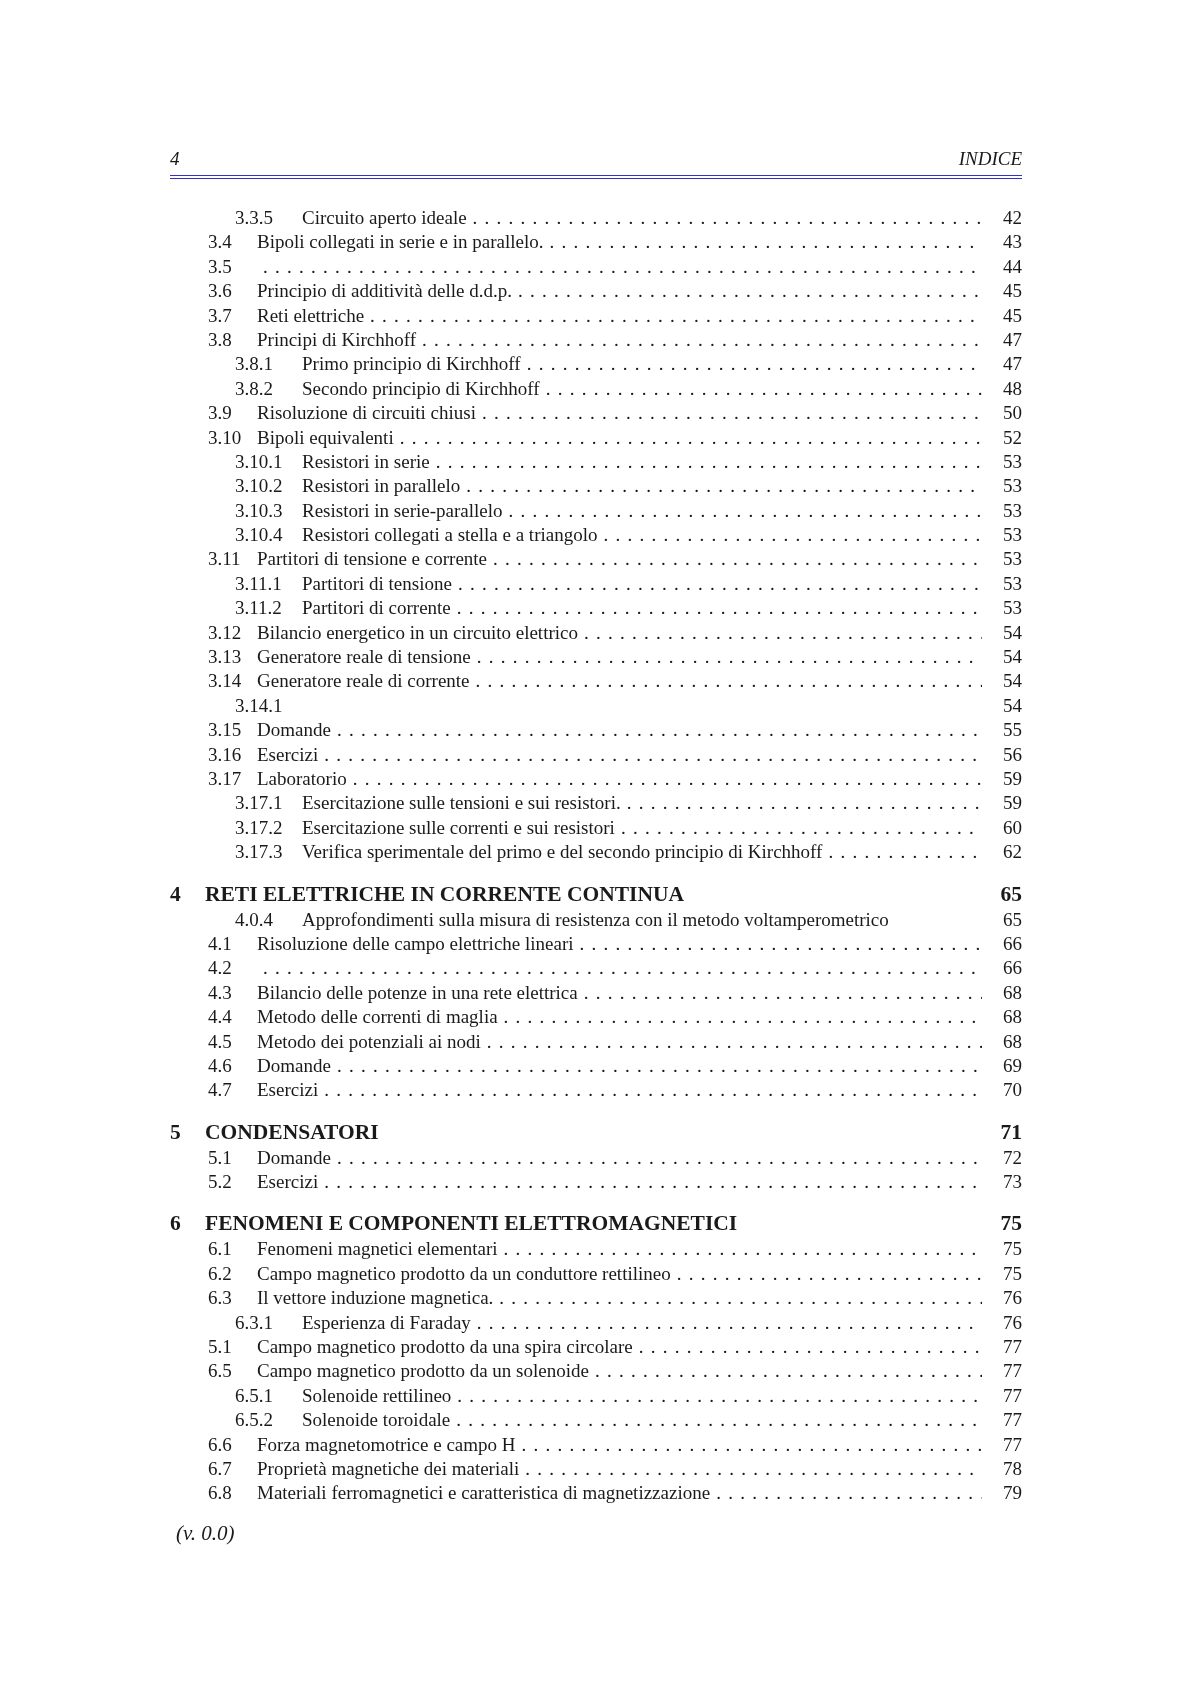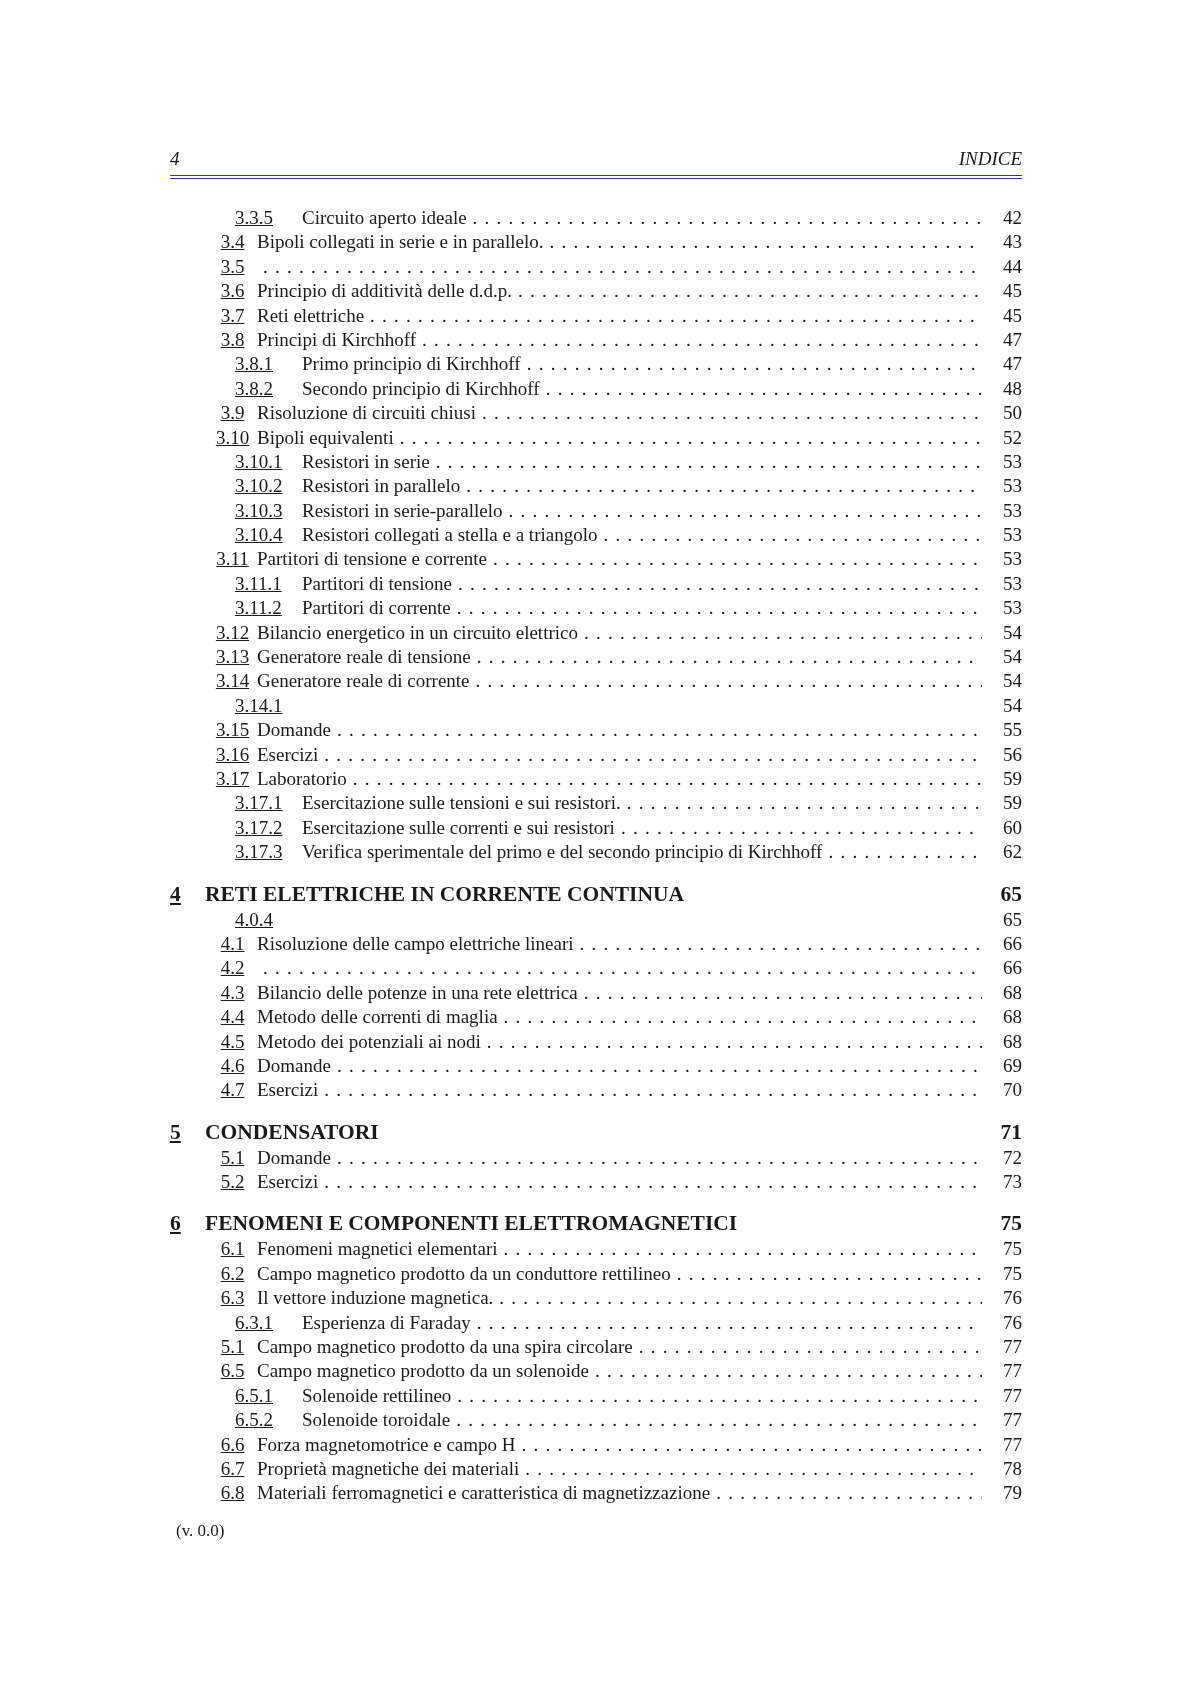--- a/index.html
+++ b/index.html
@@ -22,45 +22,45 @@
   
   .toc {
     position:absolute; left:170px; top:206px; width:852px;
     font-size:19px;
   }
   .row {
     display:flex; align-items:baseline;
     height:24.4px; line-height:24.4px;
     white-space:nowrap;
   }
-  .row .num   { flex:0 0 auto;text-decoration:underline; }
+  .row .num   { flex:0 0 auto; }
   .row .title { flex:0 0 auto; white-space:nowrap; }
   .row .dots  {
     flex:1 1 auto; min-width:0; overflow:hidden;
     white-space:nowrap; text-align:right;
     word-spacing:2.5px; padding-left:6px;
   }
   .row .page  { flex:0 0 auto; width:32px; margin-left:8px; text-align:right; }
 
   .row.section    { padding-left:38px; }
-  .row.section .num    { width:49px;text-align:center; }
+  .row.section .num    { width:49px; }
   .row.subsection { padding-left:65px; }
   .row.subsection .num { width:67px; }
 
   .row.chapter {
     margin-top:16px;
     height:27px; line-height:27px;
     font-weight:bold; font-size:21.5px;
   }
   .row.chapter .num  { width:35px; }
   .row.chapter .page { font-size:21.5px; }
 
   .footer {
     position:absolute; left:176px; top:1521px;
-    font-size:17px; 
+    font-size:21px; font-style:italic;
   }
 </style>
 </head>
 <body>
 
 <div class="page">
   <div class="header">
     <span>4</span>
     <span>INDICE</span>
   </div>
@@ -227,20 +227,21 @@
         <span class="page">62</span>
       </div>
       <div class="row chapter">
         <span class="num">4</span>
         <span class="title">RETI ELETTRICHE IN CORRENTE CONTINUA</span>
         <span class="dots"></span>
         <span class="page">65</span>
       </div>
       <div class="row subsection">
         <span class="num">4.0.4</span>
+        <span class="title">Approfondimenti sulla misura di resistenza con il metodo voltamperometrico</span>
         <span class="dots"></span>
         <span class="page">65</span>
       </div>
       <div class="row section">
         <span class="num">4.1</span>
         <span class="title">Risoluzione delle campo elettriche lineari</span>
         <span class="dots">. . . . . . . . . . . . . . . . . . . . . . . . . . . . . . . . . . . . . . . . . . . . . . . . . . . . . . . . . . . . . . . . . . . . . . . . . . . . . . . . . . . . . . . . . . . . . . . . . . . . . . . . . . . . . . . . . . . . . . . .</span>
         <span class="page">66</span>
       </div>
       <div class="row section">

